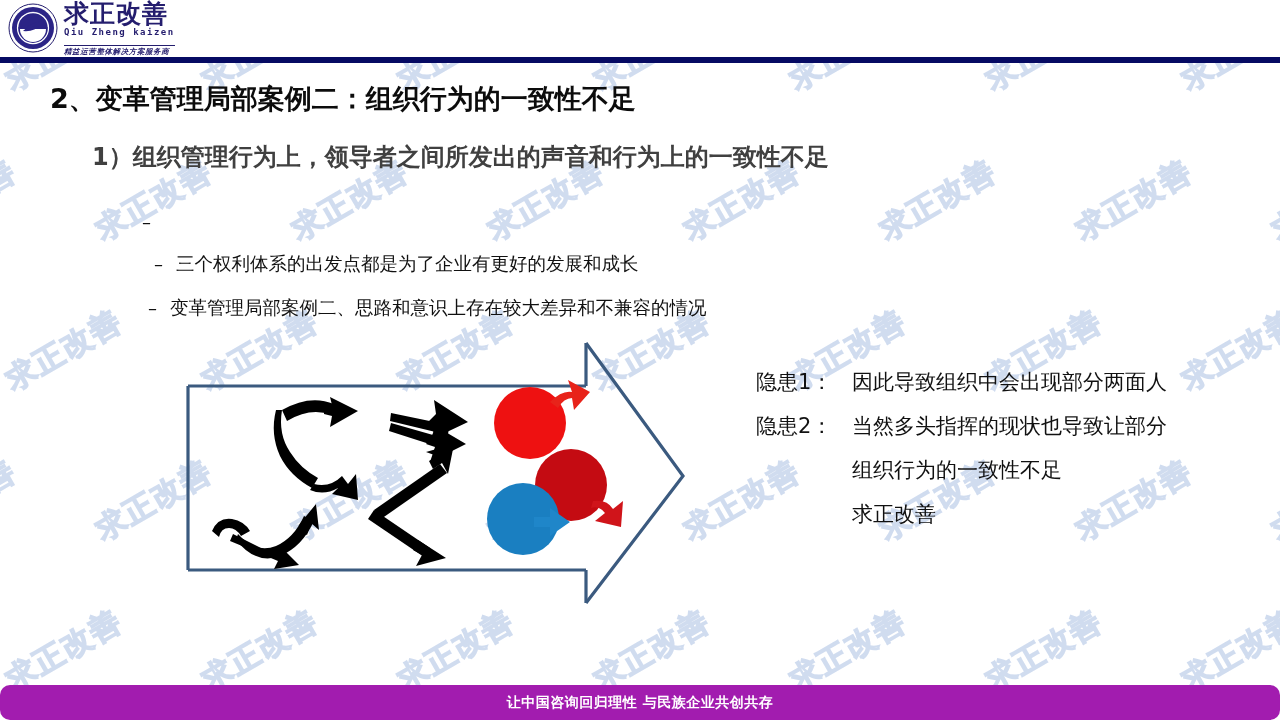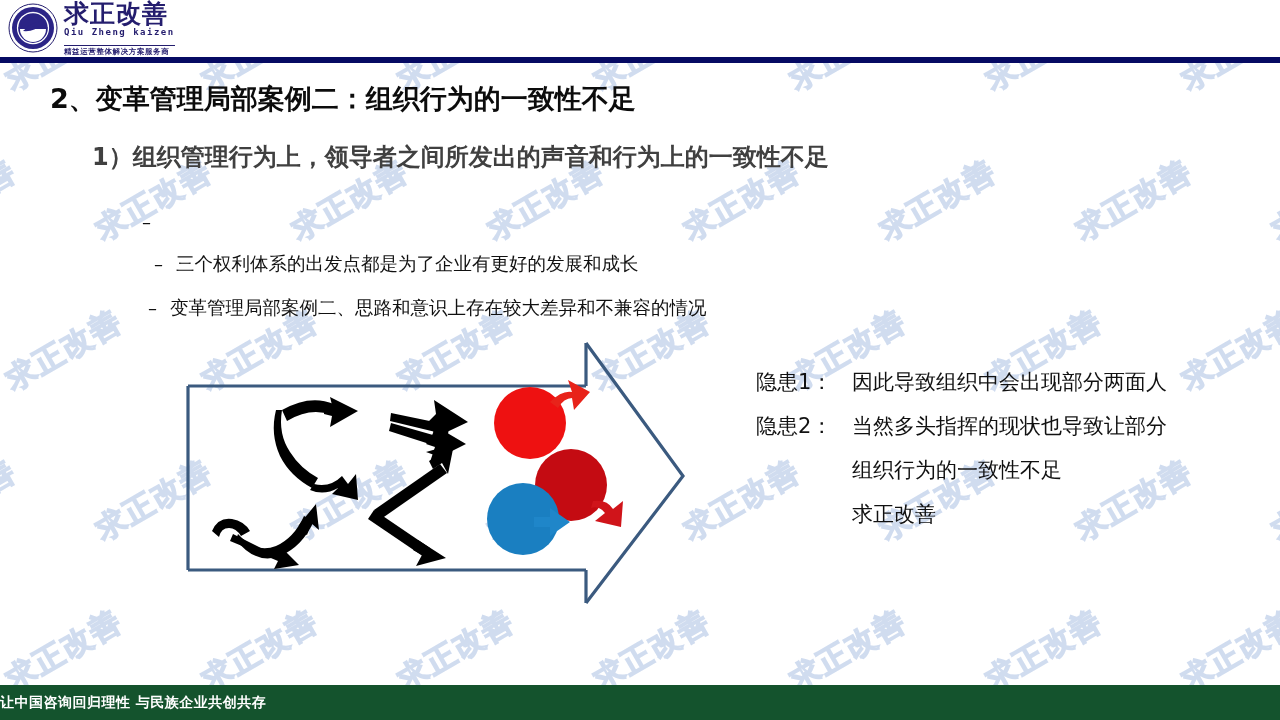--- a/index.html
+++ b/index.html
@@ -44,21 +44,21 @@
     font-size:25px;font-weight:700;color:#241d6e;letter-spacing:1px;
   }
   #logo-py{
     font-family:"DejaVu Sans Mono","Liberation Mono",monospace;
     font-size:9px;font-weight:700;color:#241d6e;letter-spacing:1.5px;
     margin-top:2px;
     border-bottom:1.5px solid #241d6e;padding-bottom:8px;
   }
   #logo-tag{
     font-family:"DejaVu Sans","Liberation Sans",sans-serif;
-    font-size:7.5px;font-weight:700;color:#241d6e;letter-spacing:.6px;margin-top:2px;
+    font-size:7.5px;font-weight:700;color:#241d6e;letter-spacing:.6px;margin-top:2px;font-style:italic;
   }
 
   
   #content{position:absolute;left:0;top:63px;width:1157px;height:622px;z-index:4;}
 
   #slide-title{
     position:absolute;left:50px;top:18px;
     font-family:"DejaVu Sans","Liberation Sans",sans-serif;
     font-size:27px;font-weight:700;color:#0c0c0c;white-space:nowrap;
   }
@@ -97,22 +97,22 @@
   }
   .outcome-body{
     font-family:"DejaVu Sans","Liberation Sans",sans-serif;
     font-size:21px;color:#111;white-space:nowrap;
   }
   .outcome-row.cont .outcome-label{visibility:hidden;}
 
   
   #footer{
     position:absolute;left:0;top:685px;width:1280px;height:35px;
-    background:#14532d;z-index:6;
-    display:flex;align-items:center;justify-content:flex-start;
+    background:#a21caf;z-index:6;
+    display:flex;align-items:center;justify-content:center;border-radius:10px;
   }
   #footer-text{
     font-family:"DejaVu Sans","Liberation Sans",sans-serif;
     font-size:14px;font-weight:700;color:#ffffff;letter-spacing:.5px;
   }
 </style>
 </head>
 <body>
 
 <div id="watermark-layer">

